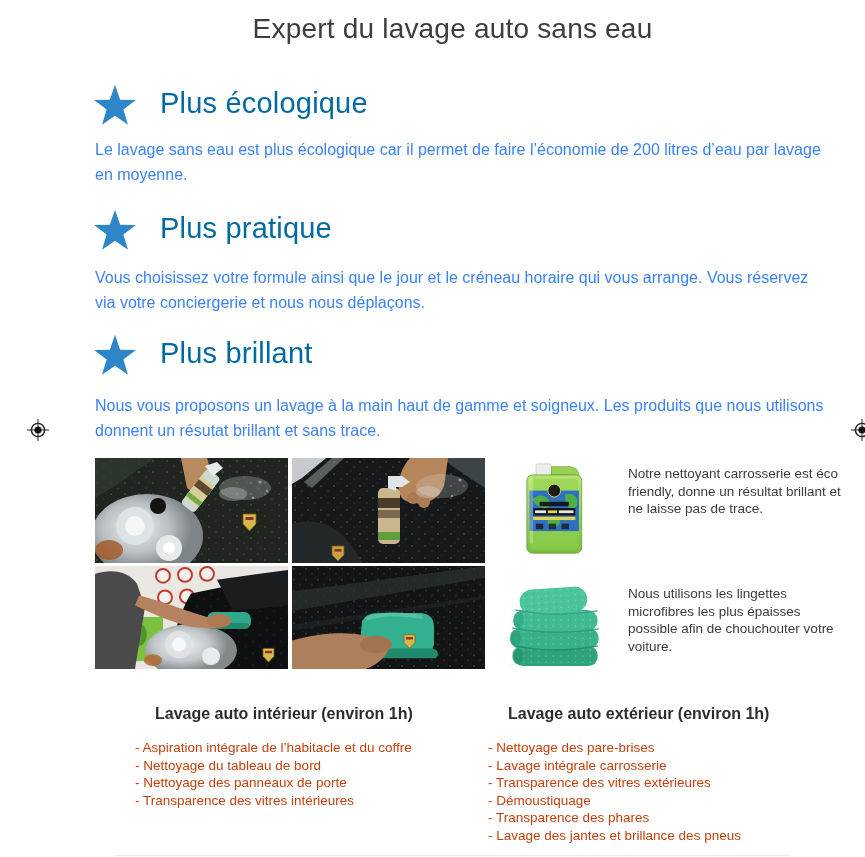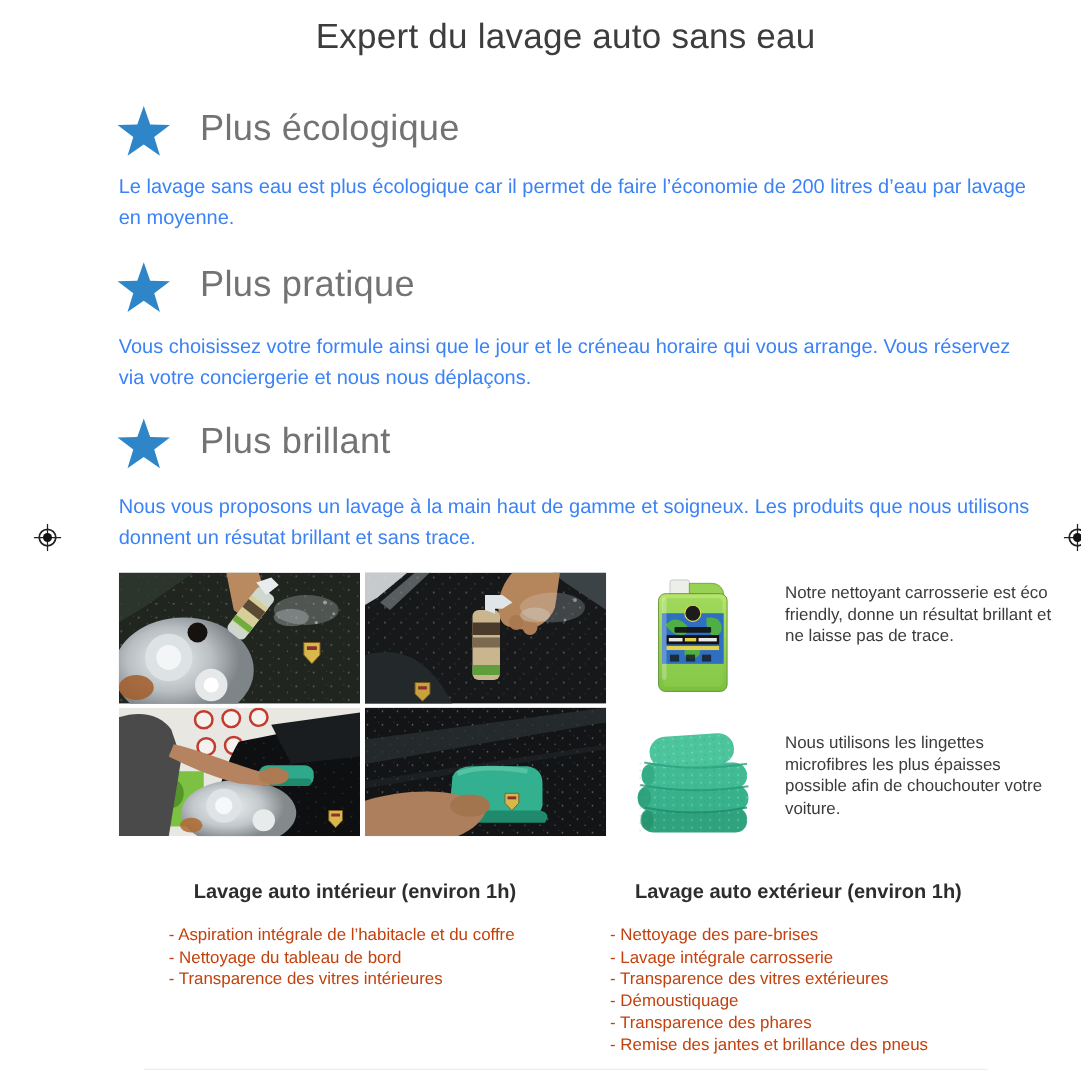--- a/index.html
+++ b/index.html
@@ -9,21 +9,21 @@
     position:relative;overflow:hidden;color:#3b3b3b;
   }
   .abs{position:absolute;margin-left:20px;}
   .page-title{
     top:13px;left:0;width:100%;text-align:center;
     font-size:28px;color:#3d3d3d;letter-spacing:0.2px;
   }
   .star{width:46px;height:46px;left:72px;}
   .star svg{width:100%;height:100%;display:block;}
   .feature-heading{
-    left:140px;font-size:29px;color:#737373;letter-spacing:0.2px;
+    left:140px;font-size:29px;color:#0369a1;letter-spacing:0.2px;
   }
   .feature-body{
     left:75px;width:737px;font-size:16px;line-height:1.55;color:#3b82f6;
   }
   .s1-star{top:82px;} .s1-head{top:87px;} .s1-body{top:138px;}
   .s2-star{top:207px;} .s2-head{top:212px;} .s2-body{top:266px;}
   .s3-star{top:332px;} .s3-head{top:337px;} .s3-body{top:394px;}
   .reg-mark{width:22px;height:22px;top:419px;}
   .reg-left{left:7px;} .reg-right{left:831px;}
   .photo-grid{
@@ -297,26 +297,27 @@
     <path d="M5,46 q40,8 82,1" stroke="#27977a" stroke-width="1.6" fill="none" opacity="0.8"></path>
     <path d="M8,28 q38,8 78,1" stroke="#2da07f" stroke-width="1.6" fill="none" opacity="0.8"></path>
   </svg>
 </div>
 <div class="abs prod2-text">Nous utilisons les lingettes microfibres les plus épaisses possible afin de chouchouter votre voiture.</div>
 
 <div class="abs list-heading list-left-x">Lavage auto intérieur (environ 1h)</div>
 <ul class="abs service-list list-left-x">
   <li>- Aspiration intégrale de l’habitacle et du coffre</li>
   <li>- Nettoyage du tableau de bord</li>
+  <li>- Nettoyage des panneaux de porte</li>
   <li>- Transparence des vitres intérieures</li>
 </ul>
 
 <div class="abs list-heading list-right-x">Lavage auto extérieur (environ 1h)</div>
 <ul class="abs service-list list-right-x">
   <li>- Nettoyage des pare-brises</li>
   <li>- Lavage intégrale carrosserie</li>
   <li>- Transparence des vitres extérieures</li>
   <li>- Démoustiquage</li>
   <li>- Transparence des phares</li>
-  <li>- Remise des jantes et brillance des pneus</li>
+  <li>- Lavage des jantes et brillance des pneus</li>
 </ul>
 
 <div class="abs bottom-rule"></div>
 
 </body></html>

